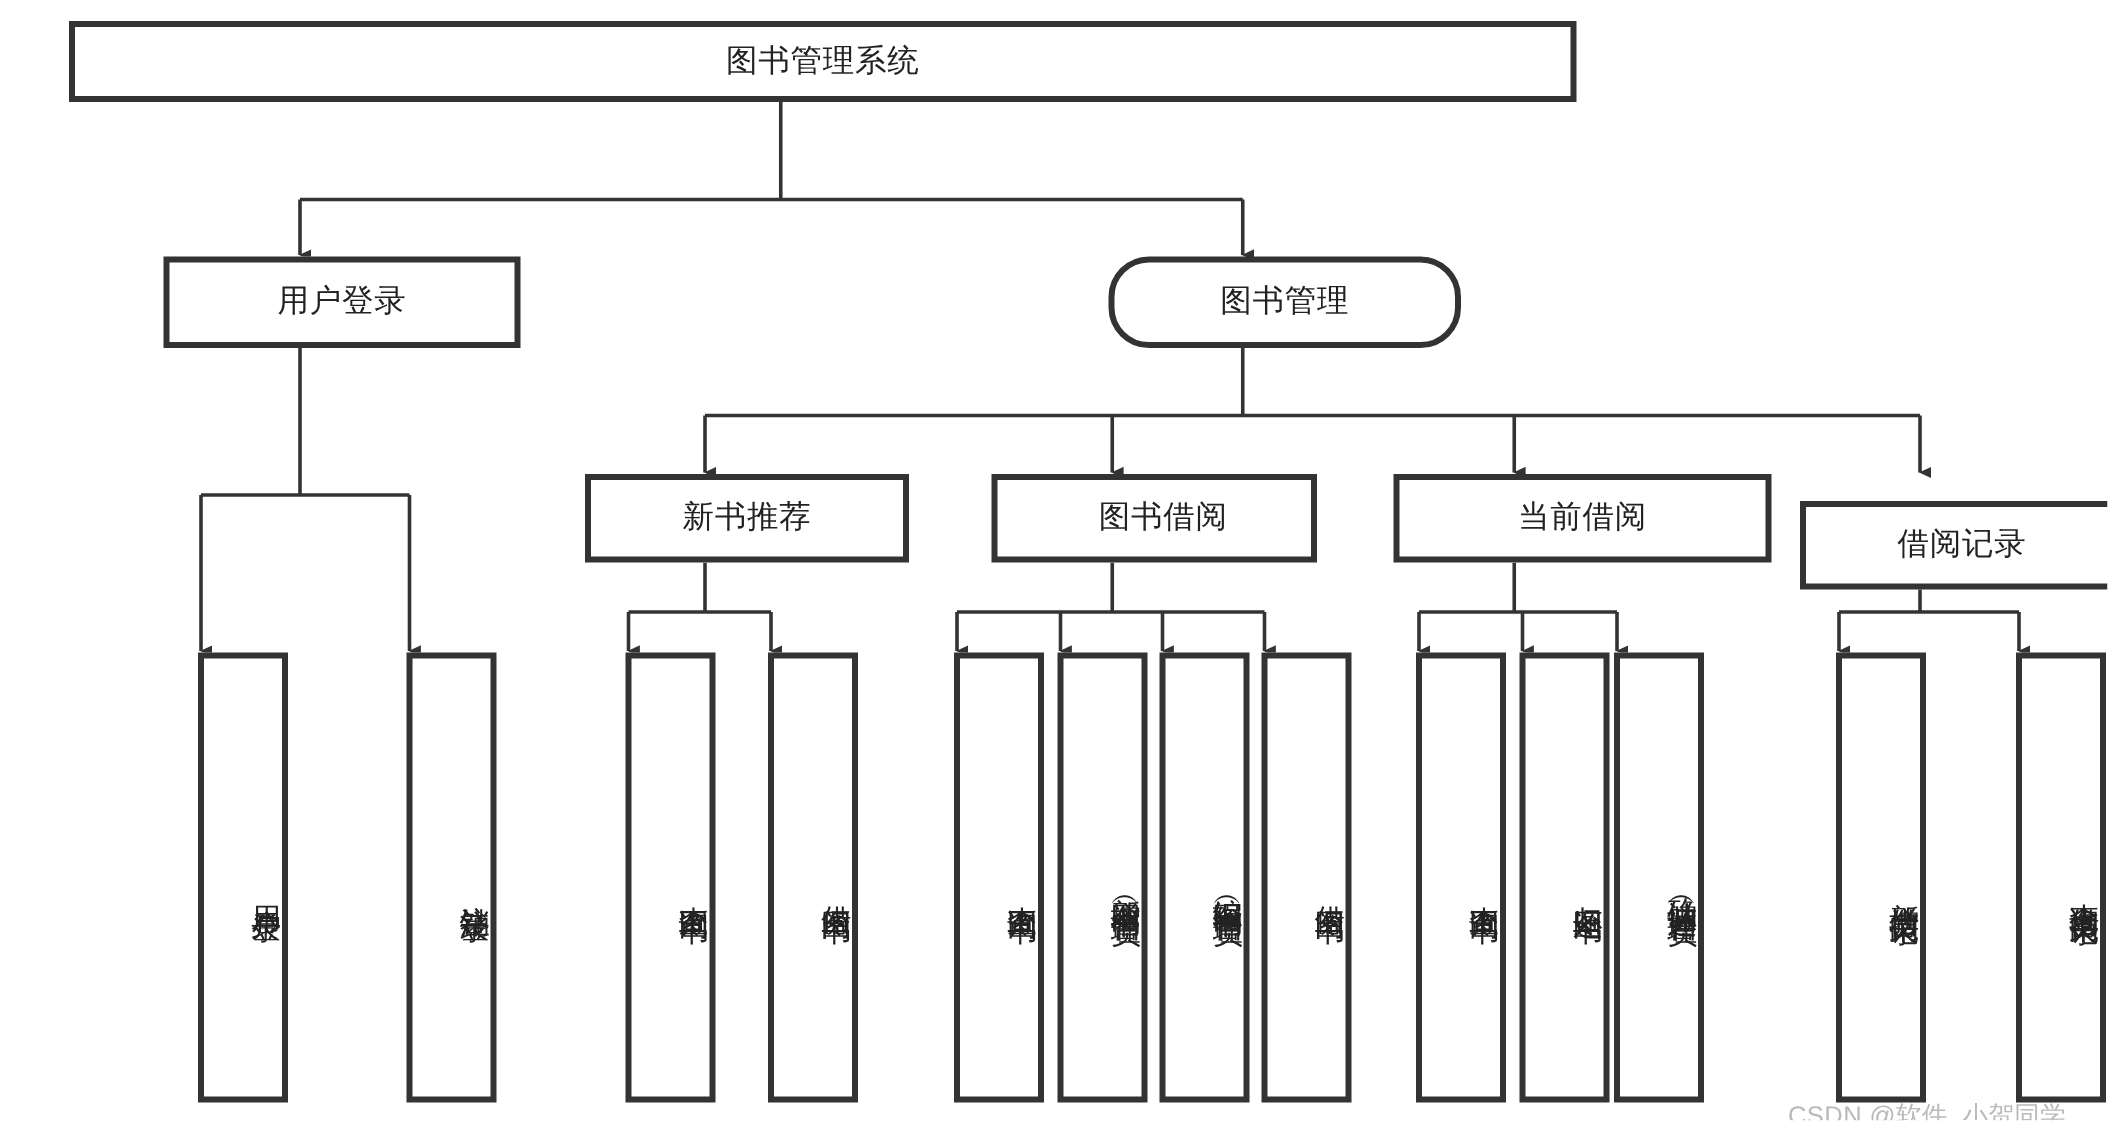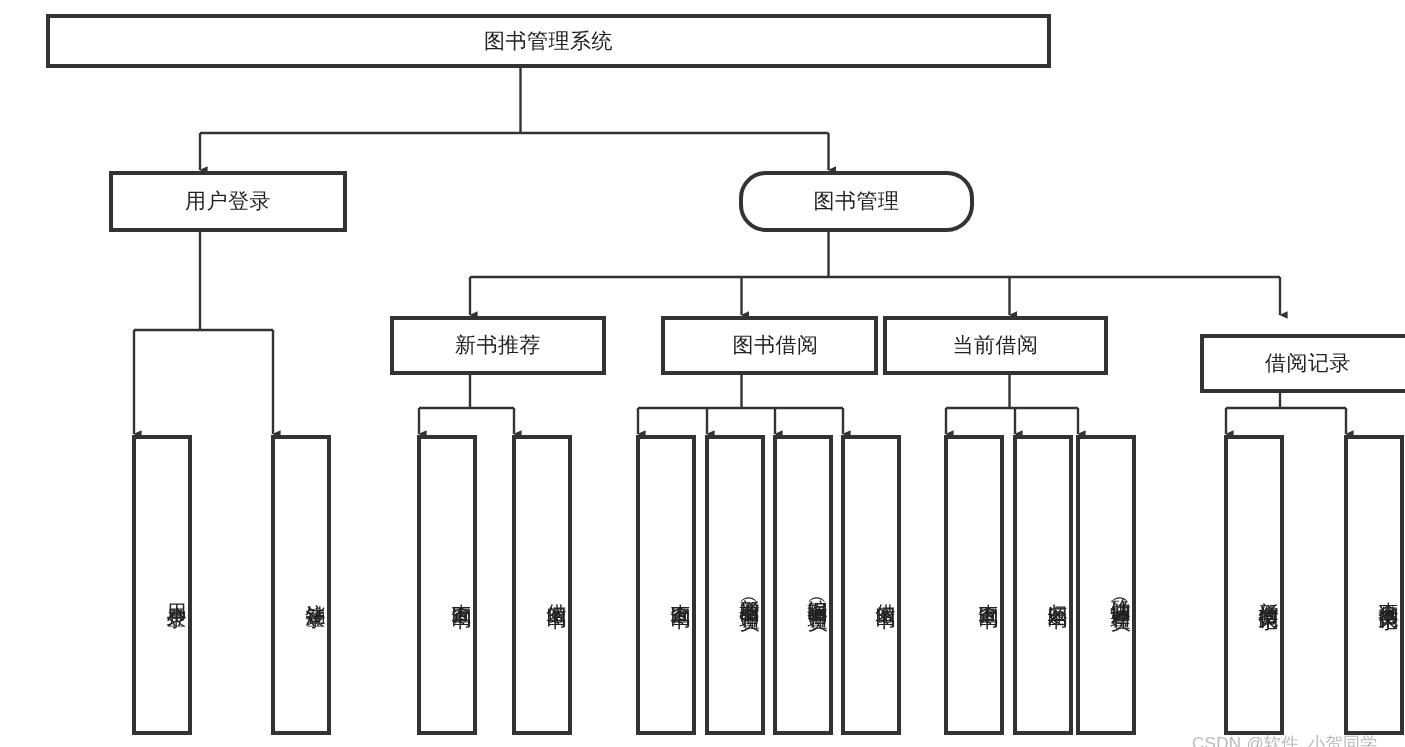--- a/index.html
+++ b/index.html
@@ -122,21 +122,21 @@
       </div>
       <div class="node horiz" style="left: 711px; top: 171px; width: 235px; height: 61px; border-color: rgb(51, 51, 51); color: rgb(34, 34, 34); border-radius: 27px;">
         <span class="label">图书管理</span>
       </div>
       <div class="node horiz" style="left: 362px; top: 316px; width: 216px; height: 59px; border-color: rgb(51, 51, 51); color: rgb(34, 34, 34);">
         <span class="label">新书推荐</span>
       </div>
       <div class="node horiz" style="left: 633px; top: 316px; width: 217px; height: 59px; border-color: rgb(51, 51, 51); color: rgb(34, 34, 34); padding-left: 12px;">
         <span class="label">图书借阅</span>
       </div>
-      <div class="node horiz" style="left: 855px; top: 316px; width: 225px; height: 59px; border-color: rgb(51, 51, 51); color: rgb(34, 34, 34);">
+      <div class="node horiz" style="left: 901px; top: 316px; width: 252px; height: 59px; border-color: rgb(51, 51, 51); color: rgb(34, 34, 34);">
         <span class="label">当前借阅</span>
       </div>
       <div class="node horiz" style="left: 1172px; top: 334px; width: 216px; height: 59px; border-color: rgb(51, 51, 51); color: rgb(34, 34, 34);">
         <span class="label">借阅记录</span>
       </div>
       <div class="node vert" style="left: 104px; top: 435px; width: 60px; height: 300px; border-color: rgb(51, 51, 51); color: rgb(34, 34, 34);">
         <span class="label">用户登录</span>
       </div>
       <div class="node vert" style="left: 243px; top: 435px; width: 60px; height: 300px; border-color: rgb(51, 51, 51); color: rgb(34, 34, 34);">
         <span class="label">注销登录</span>

